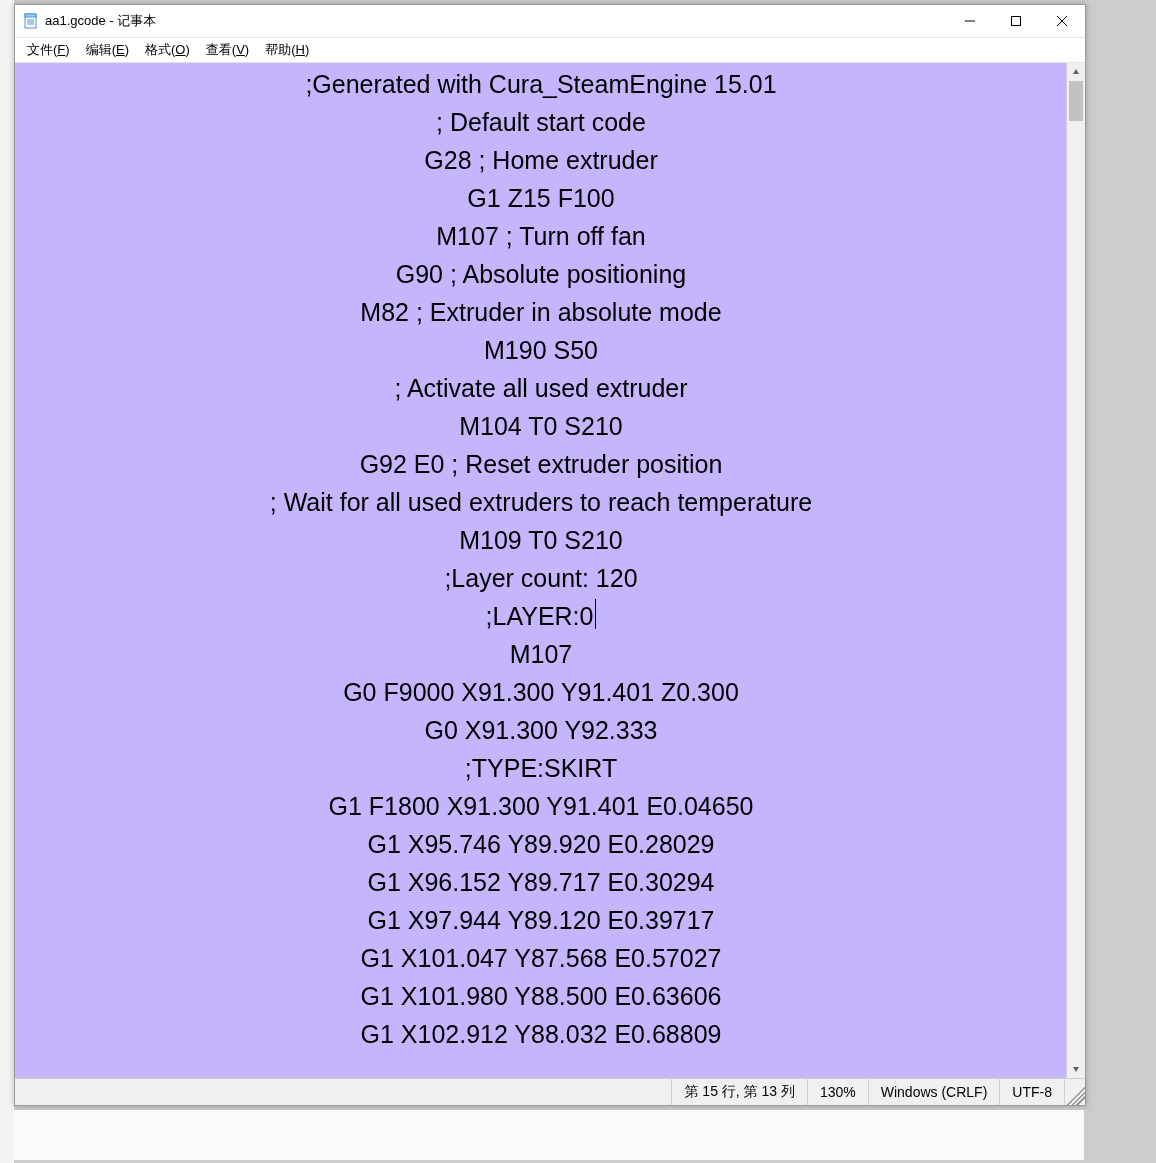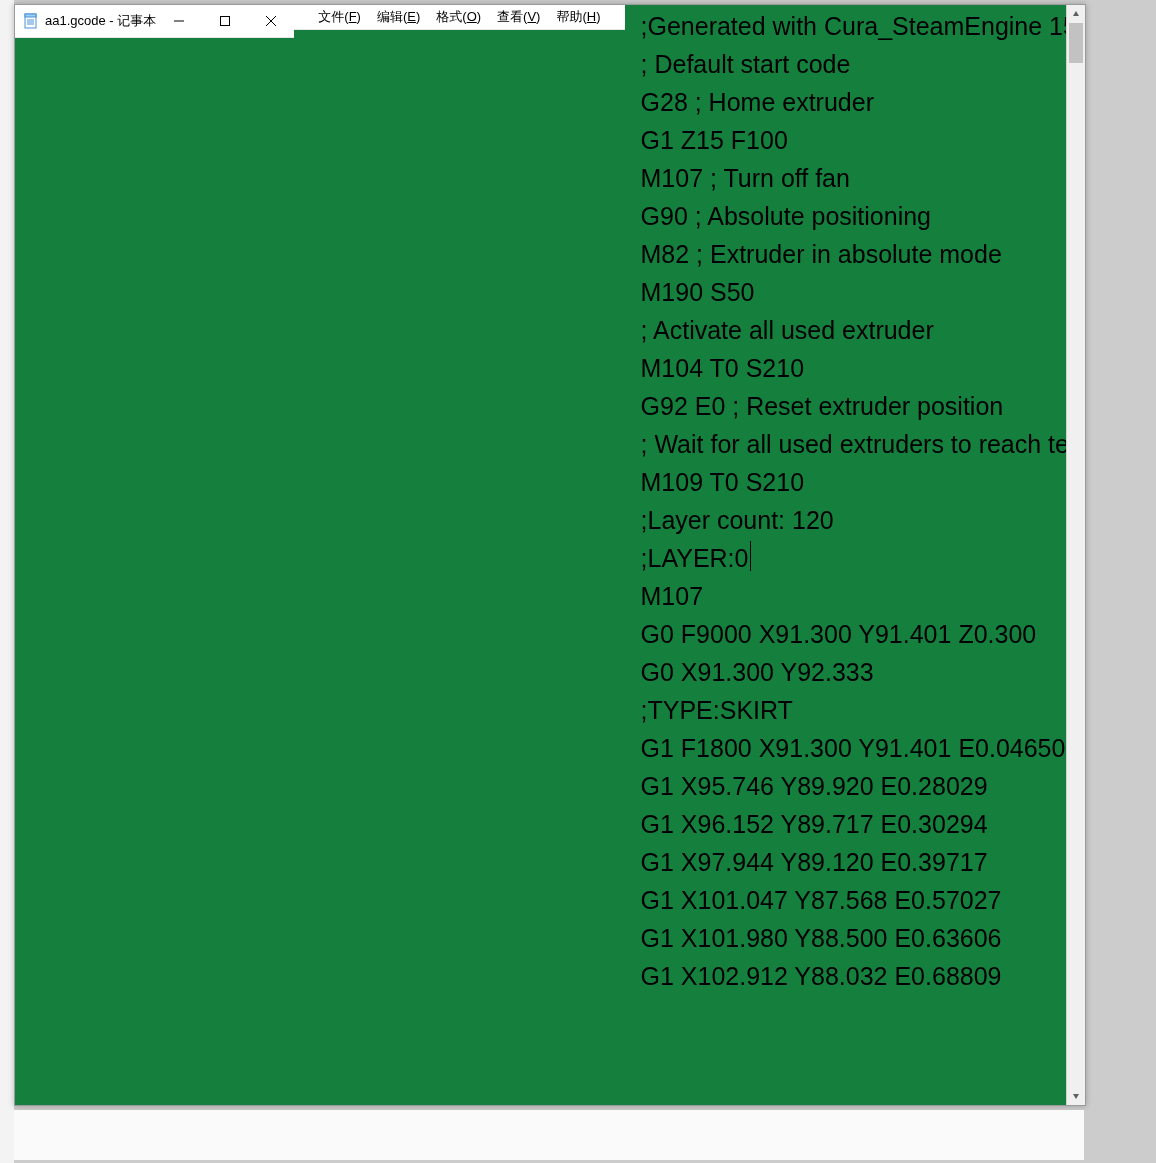--- a/index.html
+++ b/index.html
@@ -15,24 +15,26 @@
     position: absolute;
     left: 0; top: 0; width: 14px; height: 1163px;
     background: #f3f3f3;
   }
   .window {
     position: absolute;
     left: 14px;
     top: 4px;
     width: 1070px;
     height: 1100px;
-    background: #15803d;
+    background: #c4b5fd;
     border: 1px solid #9a9a9a;
     box-shadow: 0 0 6px rgba(0,0,0,0.25);
     display: flex;
+    flex-direction: column;
+    text-align: center;
   }
   
   .titlebar {
     height: 32px;
     display: flex;
     align-items: center;
     background: #ffffff;
     border-bottom: 1px solid #e5e5e5;
   }
   .titlebar .app-icon {
@@ -50,21 +52,21 @@
   .win-btn {
     width: 46px; height: 100%;
     display: flex; align-items: center; justify-content: center;
     color: #000;
   }
   
   .menubar {
     height: 24px;
     display: flex;
     align-items: center;
-    padding: 0 16px;
+    padding: 0 4px;
     font-size: 13px;
     color: #000;
     border-bottom: 1px solid #e5e5e5;
     background: #fff;
   }
   .menu-item {
     padding: 2px 8px;
     cursor: default;
   }
   .menu-item .accel { text-decoration: underline; }
@@ -232,16 +234,24 @@
         <div class="scroll-thumb"></div>
       </div>
       <div class="scroll-btn">
         <svg width="8" height="8" viewBox="0 0 8 8">
             <polygon points="1,2 7,2 4,7" fill="#606060"></polygon>
           </svg>
       </div>
     </div>
   </div>
 
+  <div class="statusbar">
+    <div class="status-spacer"></div>
+    <div class="status-cell">第 15 行, 第 13 列</div>
+    <div class="status-cell">130%</div>
+    <div class="status-cell">Windows (CRLF)</div>
+    <div class="status-cell">UTF-8</div>
+    <div class="status-grip"></div>
+  </div>
 
 </div>
 
 <div class="below"></div>
 
 </body></html>

